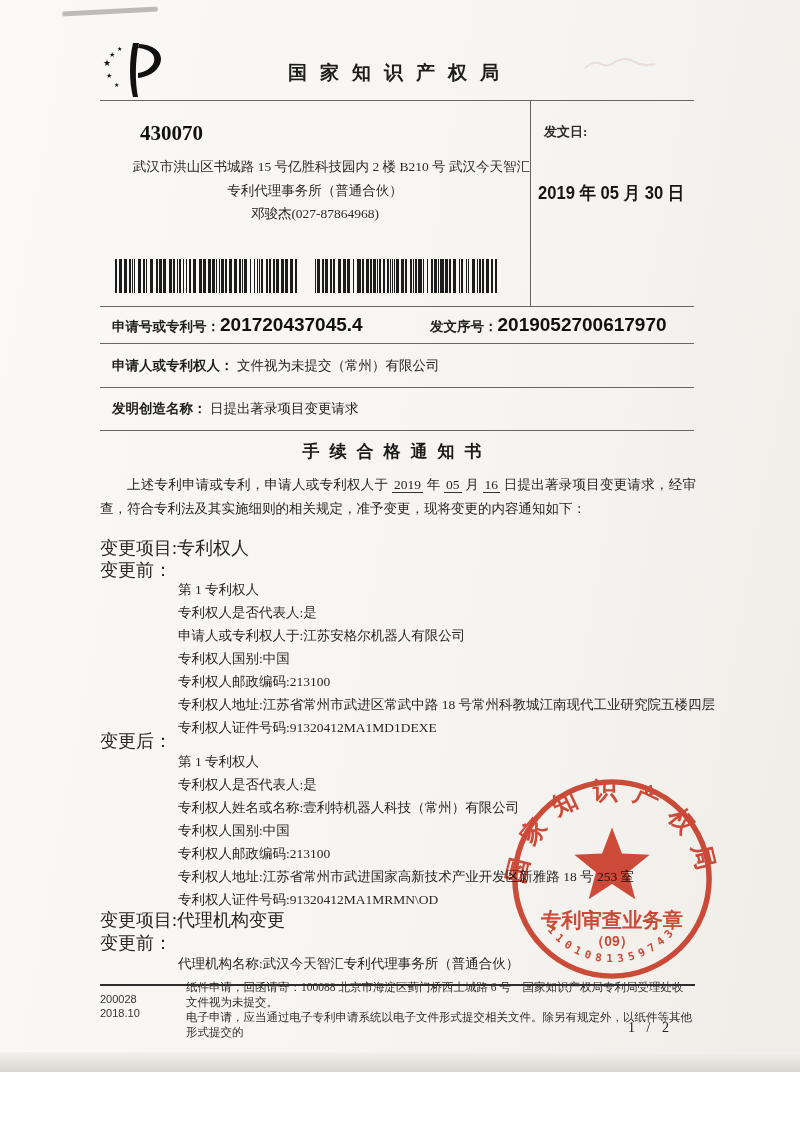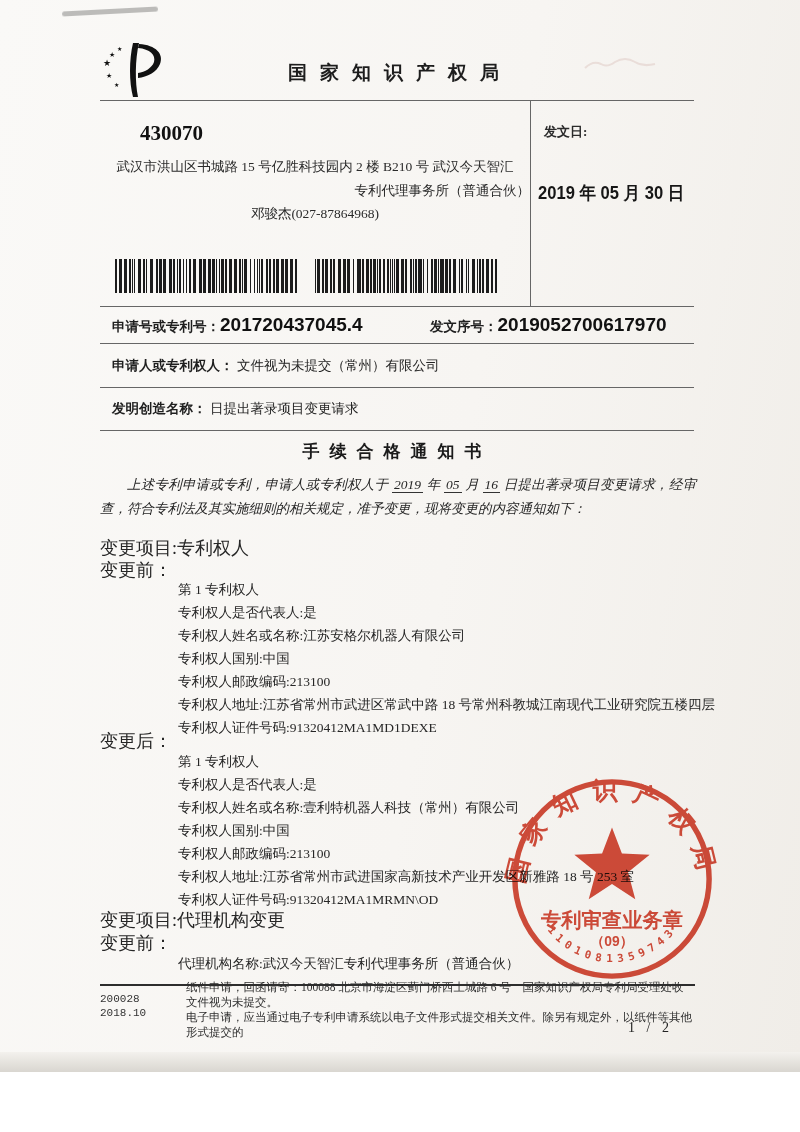--- a/index.html
+++ b/index.html
@@ -36,22 +36,22 @@
   .info-table{
     position:absolute;left:100px;top:100px;width:594px;
     border-top:1.5px solid #666;
   }
   .cell-top{position:relative;height:205px;border-bottom:1.5px solid #666;}
   .cell-right{
     position:absolute;right:0;top:0;width:163px;height:205px;border-left:1.5px solid #666;
   }
   .postcode{position:absolute;left:40px;top:20px;font-size:21px;font-weight:700;color:#111;}
   .addr{position:absolute;left:0;width:430px;text-align:center;font-size:13.5px;color:#2a2a2a;}
-  .addr-1{top:57px;}
-  .addr-2{top:81px;text-align:right;}
+  .addr-1{top:57px;text-align:right;}
+  .addr-2{top:81px;}
   .addr-3{top:104px;}
   .fawen-label{position:absolute;left:13px;top:22px;font-size:13px;font-weight:700;}
   .fawen-date{
     position:absolute;left:7px;top:80px;font-size:18px;font-weight:700;color:#161616;
     font-family:"Liberation Sans","DejaVu Sans",sans-serif;transform:scaleX(.92);transform-origin:left;
     white-space:nowrap;letter-spacing:0px;
   }
   .barcode{position:absolute;top:158px;height:34px;font-size:0;white-space:nowrap;overflow:hidden;}
   .barcode i{display:inline-block;height:100%;background:#1c1c1c;}
   .bc1{left:15px;width:188px;}
@@ -67,35 +67,35 @@
   .row3{height:42px;line-height:42px;padding-left:12px;}
 
   
   .notice-title{
     position:absolute;left:100px;top:440px;width:594px;text-align:center;
     font-size:17px;font-weight:700;letter-spacing:10px;color:#1b1b1b;
     font-family:"Liberation Sans","DejaVu Sans",sans-serif;
   }
   .notice-para{
     position:absolute;left:100px;top:473px;width:596px;
-    font-size:13.5px;line-height:1.78;text-align:justify;text-indent:2em;color:#262626;font-style:italic;
+    font-size:13.5px;line-height:1.78;text-align:justify;text-indent:2em;color:#262626;
   }
   .u{border-bottom:1px solid #333;padding:0 2px;}
 
   .line{position:absolute;left:100px;font-size:18px;color:#262626;}
   .field-list{position:absolute;left:178px;font-size:13.5px;color:#262626;}
   .field-list div{height:23px;line-height:23px;white-space:nowrap;}
 
   
   .seal{position:absolute;left:503px;top:770px;width:218px;height:218px;opacity:.9;mix-blend-mode:multiply;}
 
   
   .foot-rule{position:absolute;left:100px;top:984px;width:595px;border-top:2.5px solid #2d2d2d;}
   .foot-codes{position:absolute;left:100px;top:992px;font-size:11px;color:#333;
-    font-family:Liberation Mono, monospace;line-height:14px;}
+    font-family:Liberation Sans, sans-serif;line-height:14px;}
   .foot-text{position:absolute;left:186px;top:980px;width:512px;font-size:11.5px;color:#2e2e2e;line-height:15px;}
   .page-num{position:absolute;left:628px;top:1020px;font-size:14px;letter-spacing:4px;color:#222;}
 </style>
 </head>
 <body>
 
 <div class="page">
 
   <div class="artifact-streak"></div>
 
@@ -142,21 +142,21 @@
 
   <div class="notice-title">手续合格通知书</div>
 
   <div class="notice-para"><span>上述专利申请或专利，申请人或专利权人于 </span><span class="u">2019</span><span> 年 </span><span class="u">05</span><span> 月 </span><span class="u">16</span><span> 日提出著录项目变更请求，经审查，符合专利法及其实施细则的相关规定，准予变更，现将变更的内容通知如下：</span></div>
 
   <div class="line" style="top:536px">变更项目:专利权人</div>
   <div class="line" style="top:558px">变更前：</div>
   <div class="field-list" style="top:578px">
     <div>第 1 专利权人</div>
     <div>专利权人是否代表人:是</div>
-    <div>专利权人姓名或名称:江苏安格尔机器人有限公司</div>
+    <div>申请人或专利权人于:江苏安格尔机器人有限公司</div>
     <div>专利权人国别:中国</div>
     <div>专利权人邮政编码:213100</div>
     <div>专利权人地址:江苏省常州市武进区常武中路 18 号常州科教城江南现代工业研究院五楼四层</div>
     <div>专利权人证件号码:91320412MA1MD1DEXE</div>
   </div>
 
   <div class="line" style="top:729px">变更后：</div>
   <div class="field-list" style="top:750px">
     <div>第 1 专利权人</div>
     <div>专利权人是否代表人:是</div>

